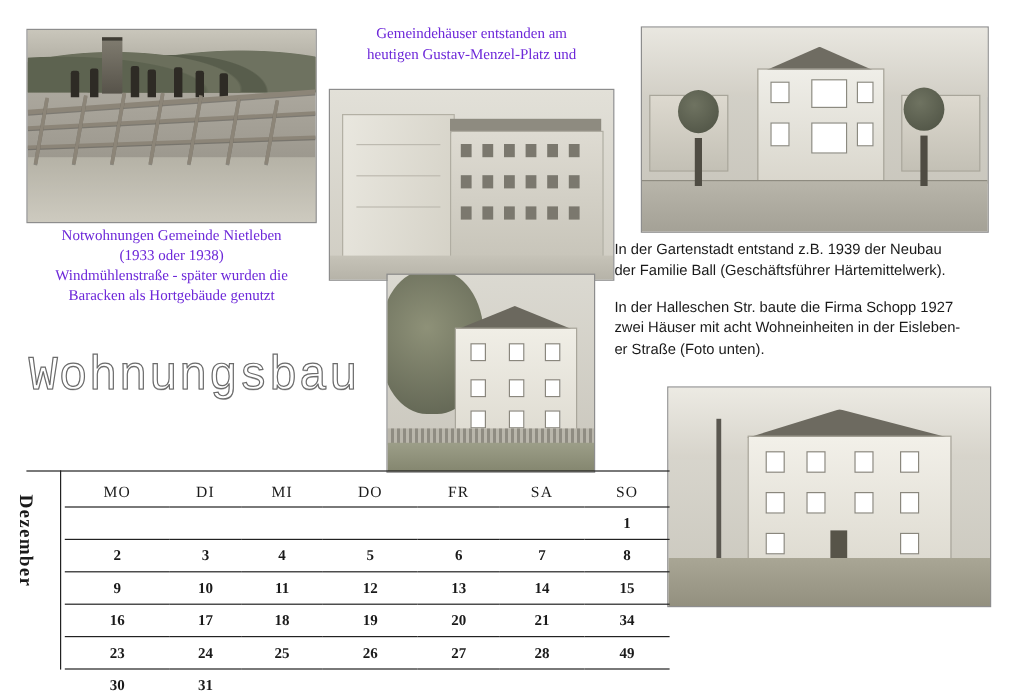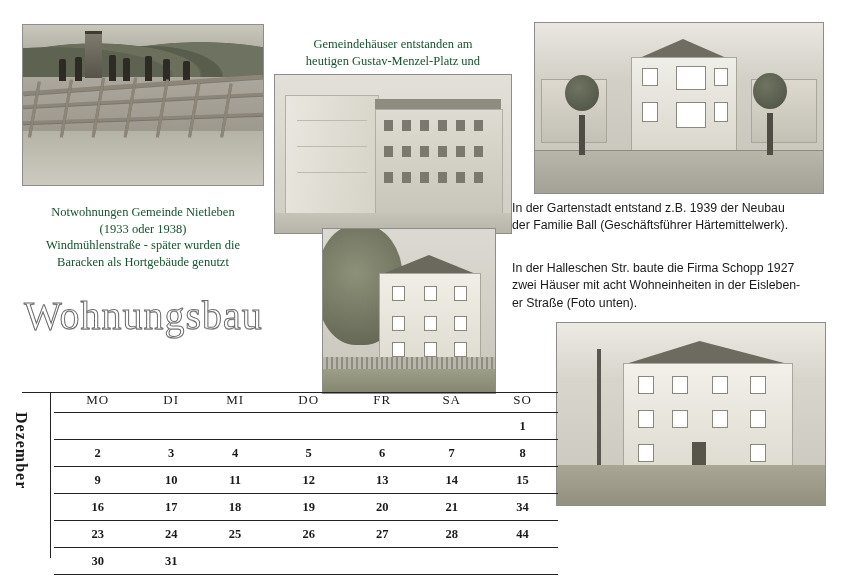--- a/index.html
+++ b/index.html
@@ -30,22 +30,21 @@
     background: #cfcabc;
   }
 
   
   .caption {
     position: absolute;
     font-family: "Liberation Serif", serif;
     font-size: 12.5px;
     line-height: 1.32;
     text-align: center;
-    color: #14532d;
-    margin-top: 16px;
+    color: #6d28d9;
   }
   .body-text {
     position: absolute;
     font-family: "Liberation Sans", sans-serif;
     font-size: 12.3px;
     line-height: 1.42;
     text-align: left;
     color: #1a1a1a;
   }
 
@@ -225,21 +224,21 @@
   }
   #photo-eisleben .e-ground {
     position: absolute; left: 0; right: 0; bottom: 0; height: 40px;
     background: linear-gradient(#a9a695, #93907f);
   }
 
   
   #wohnungsbau-title {
     position: absolute;
     left: 24px; top: 292px;
-    font-family: Liberation Serif, serif;
+    font-family: Liberation Mono, monospace;
     font-size: 40px;
     letter-spacing: 1px;
     color: #ffffff;
     -webkit-text-stroke: 1px #6b6b6b;
     text-shadow: 0 1px 0 #c9c9c9;
     white-space: nowrap;
   }
 
   
   #calendar {
@@ -252,21 +251,21 @@
     width: 536px;
     font-family: "Liberation Serif", serif;
     font-size: 12.5px;
     font-weight: bold;
   }
   #calendar th {
     font-weight: normal;
     font-variant: small-caps;
     font-size: 13px;
     letter-spacing: 1px;
-    padding: 0 0 4px;
+    padding: 10px 0 4px;
     text-align: center;
     border-bottom: 1.2px solid #222;
   }
   #calendar td {
     text-align: center;
     padding: 4px 0;
     border-bottom: 1.2px solid #222;
     height: 18px;
   }
   #calendar tr:last-child td { border-bottom: 1.2px solid #222; }
@@ -399,21 +398,21 @@
     <div class="tree" style="left:44px; height:40px;"></div>
     <div class="crown" style="left:218px; top:50px;"></div>
     <div class="tree" style="left:232px; height:42px;"></div>
   </div>
 
   <div class="body-text" id="text-gartenstadt" style="left:512px; top:200px; width:316px;">
     <div>In der Gartenstadt entstand z.B. 1939 der Neubau</div>
     <div>der Familie Ball (Geschäftsführer Härtemittelwerk).</div>
   </div>
 
-  <div class="body-text" id="text-schopp" style="left:512px; top:260px; width:320px;">
+  <div class="body-text" id="text-schopp" style="left:512px; top:248px; width:320px;">
     <div>In der Halleschen Str.  baute die Firma Schopp 1927</div>
     <div>zwei Häuser mit acht Wohneinheiten in der Eisleben-</div>
     <div>er Straße (Foto unten).</div>
   </div>
 
   <div class="photo" id="photo-schubert">
     <div class="tree-big"></div>
     <div class="hs-roof"></div>
     <div class="hs">
       <div class="sw" style="left:12px; top:12px;"></div>
@@ -513,21 +512,21 @@
           <td>34</td>
         </tr>
         <tr>
           <td class="monthcell"></td>
           <td>23</td>
           <td>24</td>
           <td>25</td>
           <td>26</td>
           <td>27</td>
           <td>28</td>
-          <td>44</td>
+          <td>49</td>
         </tr>
         <tr>
           <td class="monthcell"></td>
           <td>30</td>
           <td>31</td>
           <td></td>
           <td></td>
           <td></td>
           <td></td>
           <td></td>

